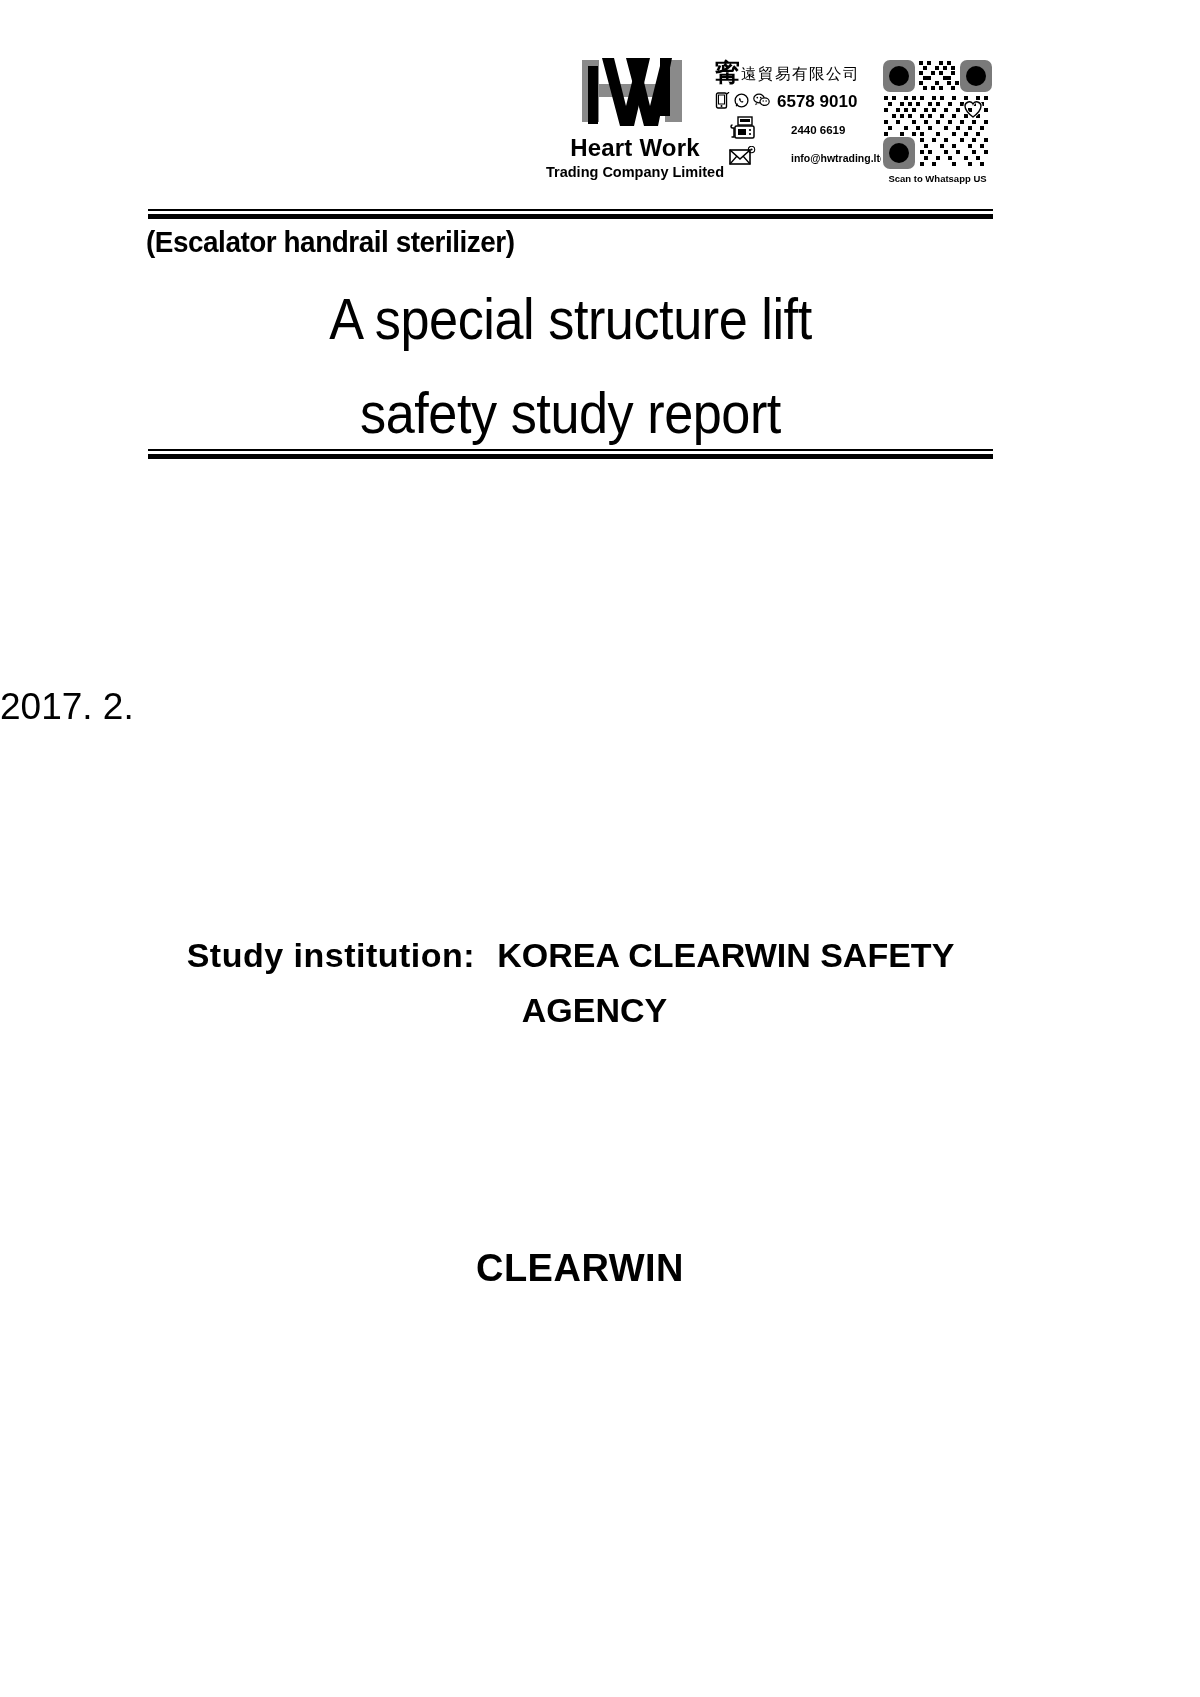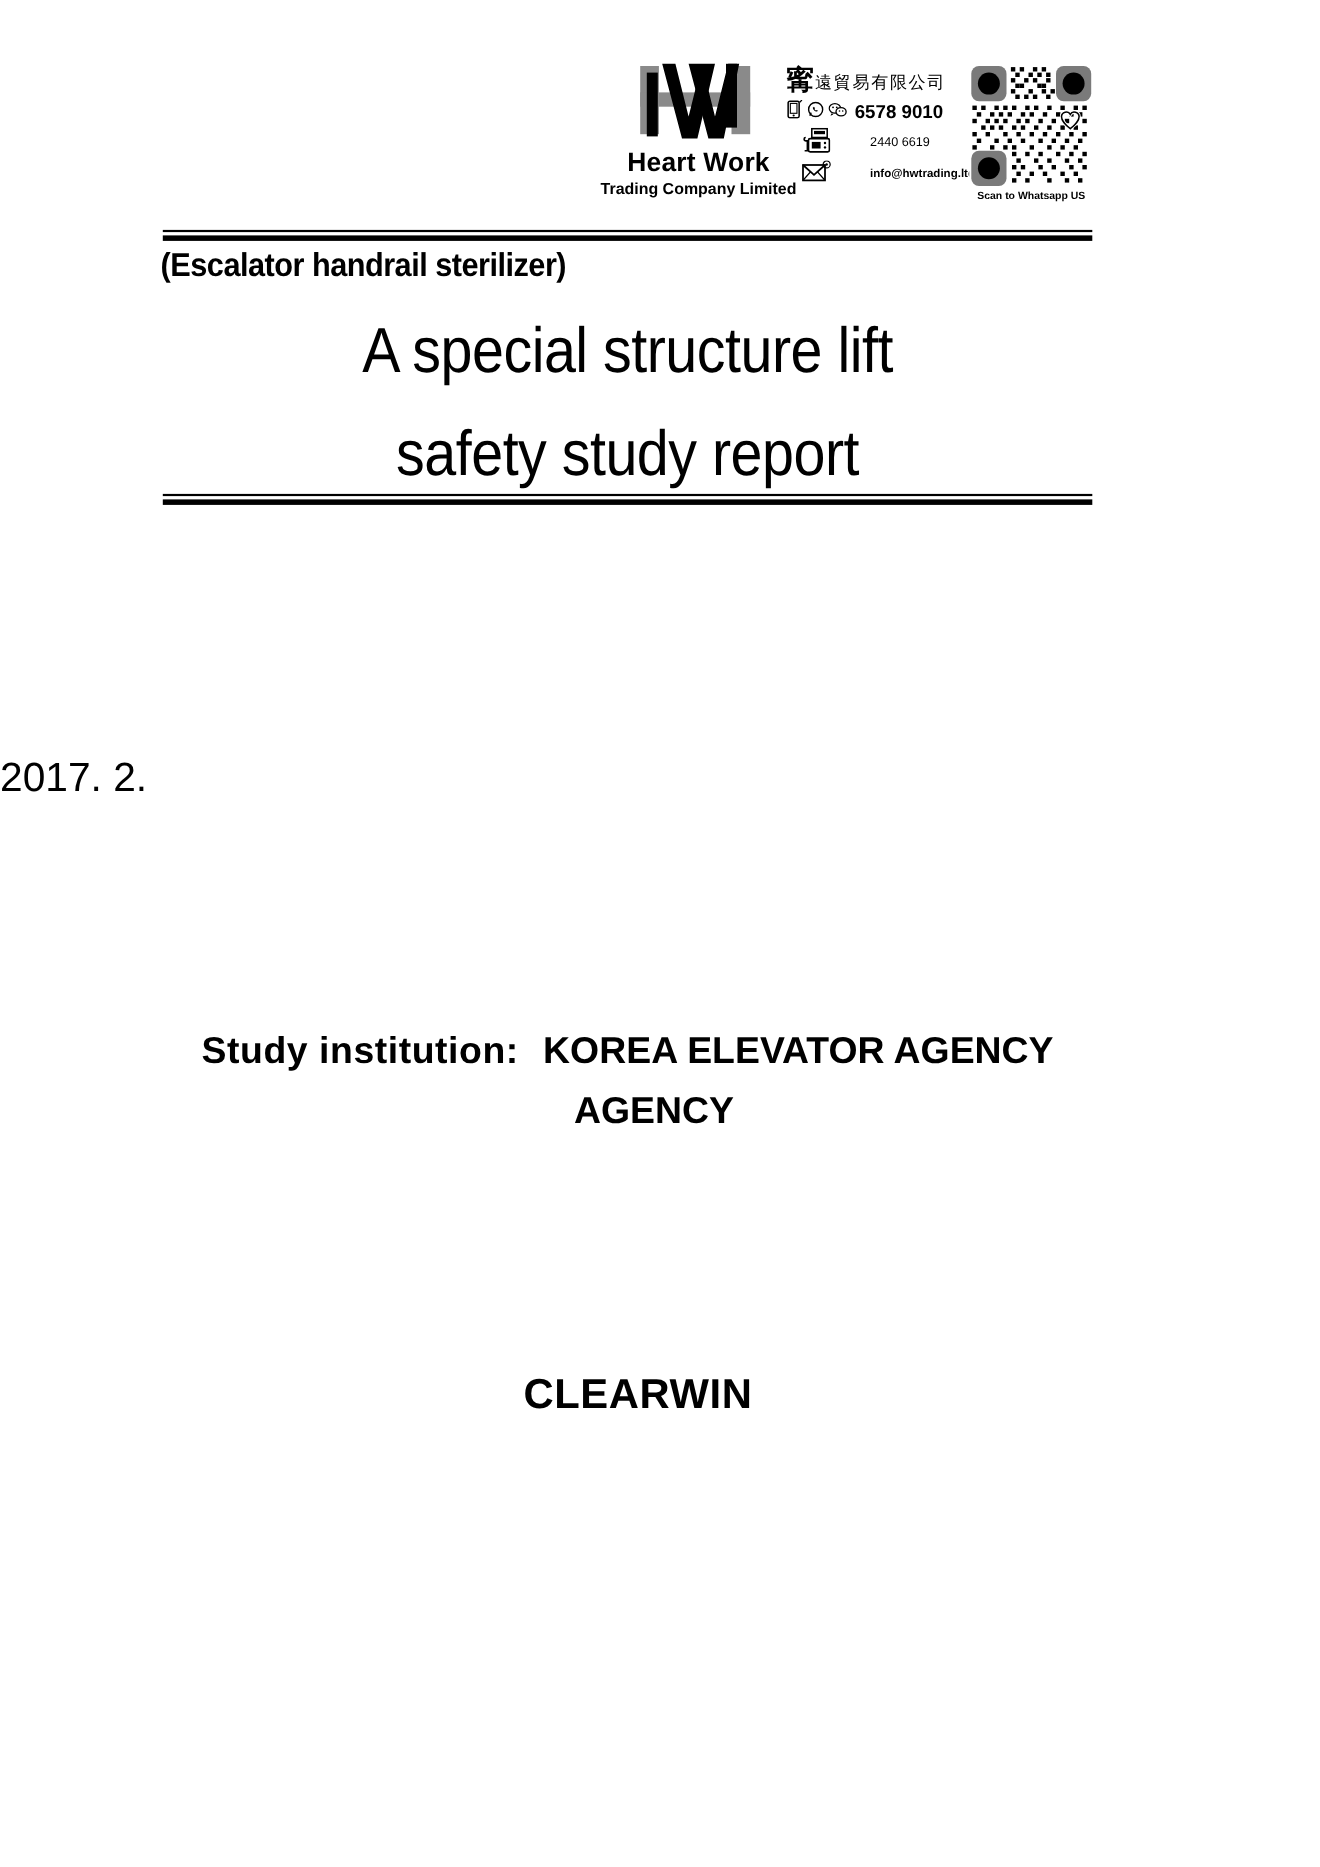--- a/index.html
+++ b/index.html
@@ -75,21 +75,21 @@
     margin-bottom: 2px;
   }
   .cn-first {
     font-family: "DejaVu Serif", serif;
     font-weight: bold;
     font-size: 25px;
     line-height: 1;
     letter-spacing: -1px;
   }
   .cn-rest {
-    font-family: Liberation Serif, serif;
+    font-family: Liberation Mono, monospace;
     font-size: 15.5px;
     line-height: 1;
     letter-spacing: 1.5px;
     padding-bottom: 2px;
   }
   .contact-row {
     display: flex;
     align-items: center;
     height: 26px;
   }
@@ -102,21 +102,21 @@
   }
   .contact-icons.single { justify-content: flex-start; padding-left: 14px; }
   .contact-val {
     font-family: "Liberation Sans", sans-serif;
     font-weight: bold;
     font-size: 17px;
     white-space: nowrap;
   }
   .contact-val.small {
     font-size: 11.5px;
-    font-weight: normal;
+    font-weight: bold;
   }
   .contact-val.tiny {
     font-size: 10.5px;
     font-weight: bold;
   }
 
   
   .qr-block {
     width: 115px;
     padding-top: 6px;
@@ -501,18 +501,18 @@
 <div class="rule-bottom">
   <div class="rule-thin"></div>
   <div class="rule-gap"></div>
   <div class="rule-thick"></div>
 </div>
 
 <div class="doc-date">2017. 2.</div>
 
 <div class="institution">
   <span class="inst-line1">
-    <span class="inst-label">Study institution:</span><span class="inst-gap"></span><span>KOREA ELEVATOR AGENCY</span>
+    <span class="inst-label">Study institution:</span><span class="inst-gap"></span><span>KOREA CLEARWIN SAFETY</span>
   </span>
   <span class="inst-line2">AGENCY</span>
 </div>
 
 <div class="brand">CLEARWIN</div>
 
 </body></html>

